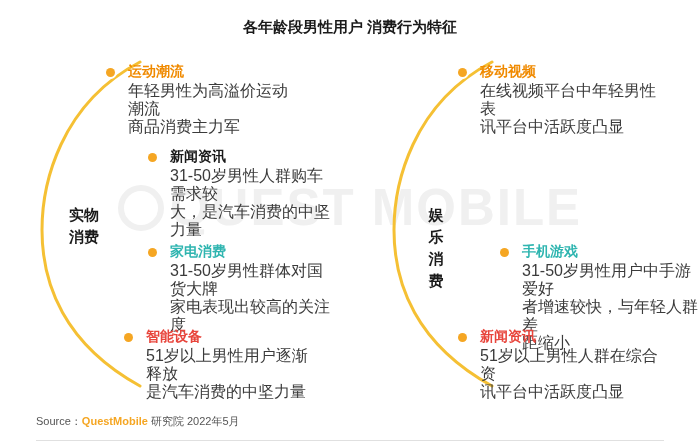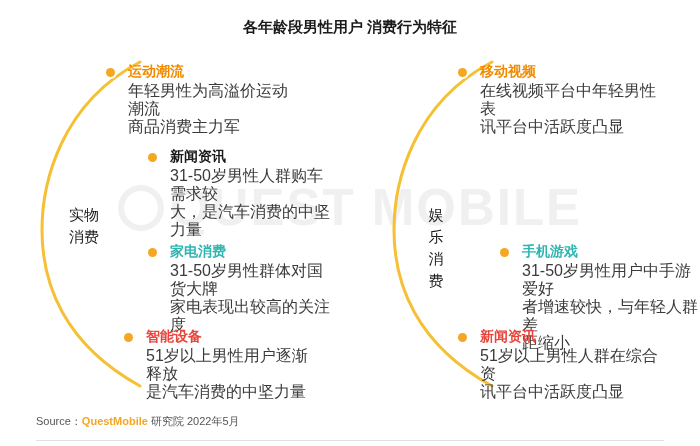--- a/index.html
+++ b/index.html
@@ -64,21 +64,21 @@
     left: 0;
     top: 0;
     width: 700px;
     height: 360px;
     z-index: 1;
   }
 
   .side-label {
     position: absolute;
     font-size: 15px;
-    font-weight: normal;
+    font-weight: bold;
     color: #1a1a1a;
     line-height: 22px;
     text-align: center;
     z-index: 3;
   }
   #left-side-label { left: 60px; top: 160px; width: 48px; }
   #right-side-label { left: 412px; top: 160px; width: 48px; }
 
   .node {
     position: absolute;

